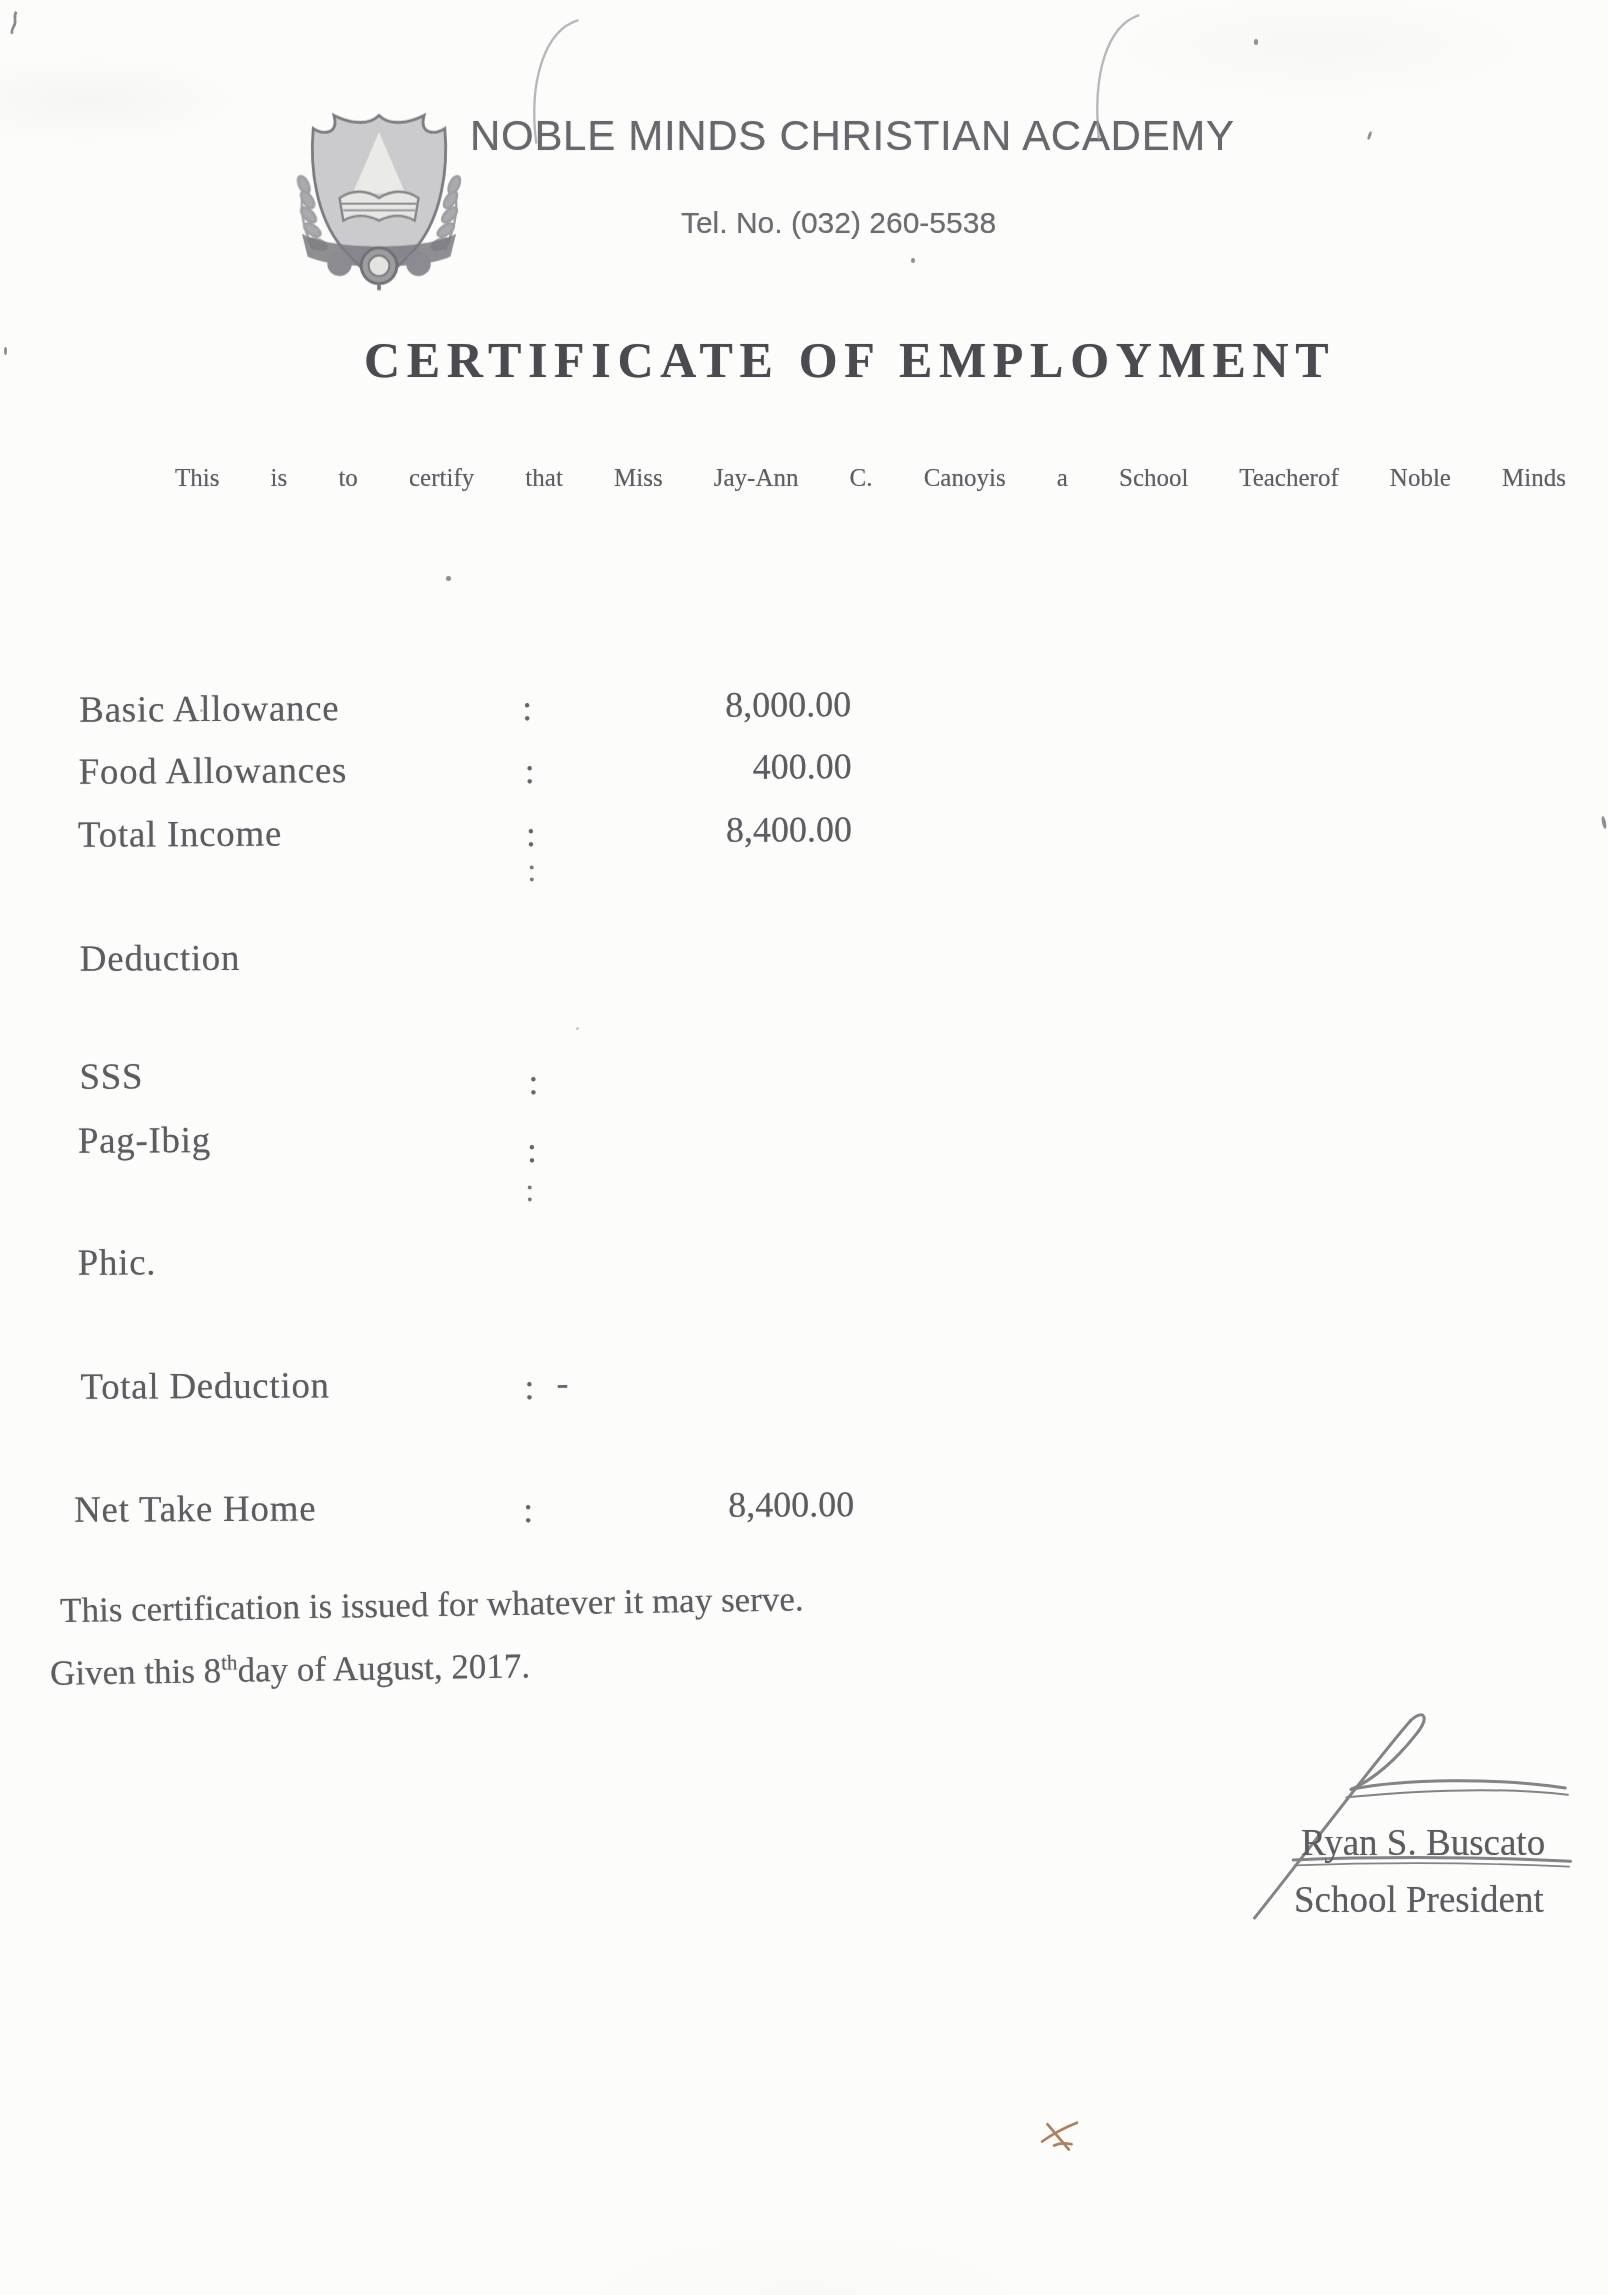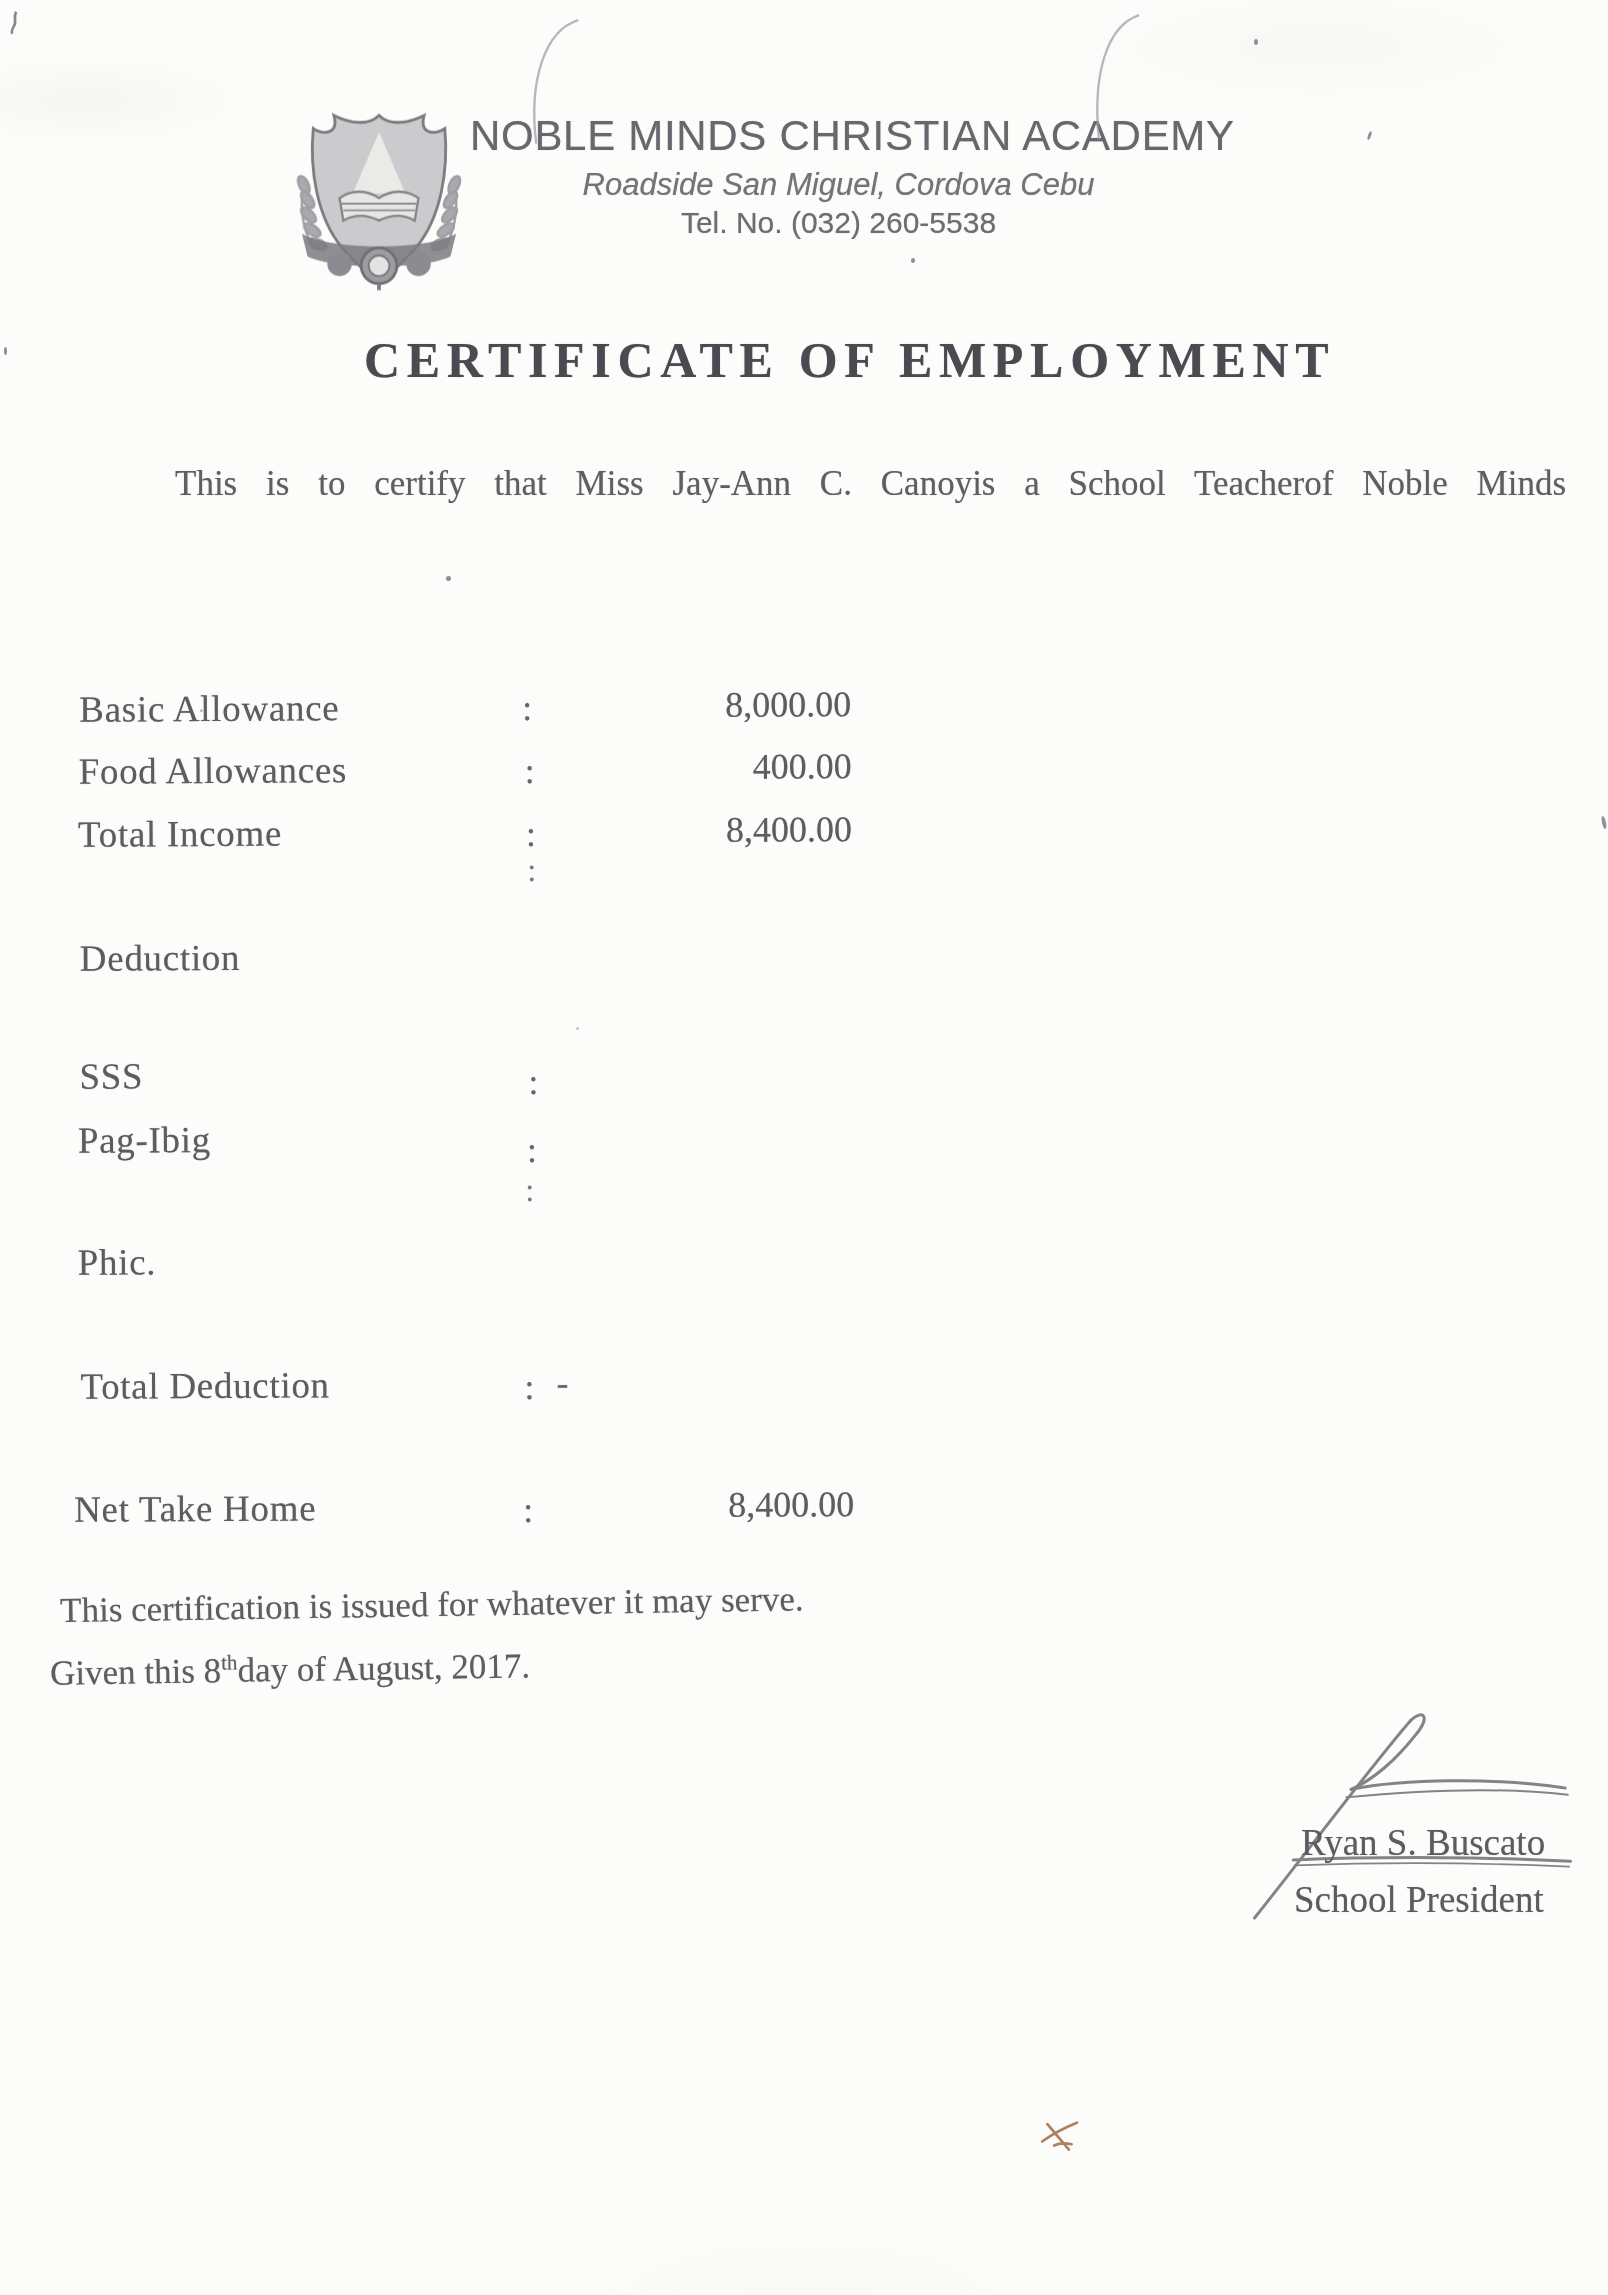--- a/index.html
+++ b/index.html
@@ -37,21 +37,21 @@
   }
   .crest{position:absolute;left:283px;top:104px;width:192px;height:188px;filter:blur(0.7px);}
 
   
   .doc-title{
     left:364px;top:331px;width:922px;text-align:center;
     font-weight:bold;font-size:50px;letter-spacing:6.7px;color:#4a4a51;
   }
 
   
-  .para{font-size:35px;color:#5e5e65;}
+  .para{font-size:25px;color:#5e5e65;}
   .p-line1{
     left:75px;top:464px;width:1491px;white-space:normal;
     text-indent:100px;text-align:justify;text-align-last:justify;
   }
   .p-line2{left:71px;top:528px;}
   .p-line3{left:67px;top:588px;}
 
   
   .skew-money{position:absolute;inset:0;transform:rotate(-0.35deg);transform-origin:868px 668px;}
   .row-label{font-size:37px;letter-spacing:0.7px;color:#5c5c63;}
@@ -106,21 +106,20 @@
       <path d="M18,138 C48,156 152,156 182,138 L176,162 C150,176 50,176 24,162 Z" fill="#7a7a80" opacity="0.85"></path>
 
       <circle cx="58" cy="170" r="13" fill="#8b8b91"></circle>
       <circle cx="142" cy="170" r="13" fill="#8b8b91"></circle>
       <circle cx="100" cy="172" r="19" fill="#9c9ca1" stroke="#6f6f75" stroke-width="3"></circle>
       <circle cx="100" cy="172" r="11" fill="#e3e3e0" stroke="#7a7a80" stroke-width="2"></circle>
       <path d="M100,191 L100,198" stroke="#7b7b81" stroke-width="4"></path>
     </svg>
 
     <div class="abs soft school-name">NOBLE MINDS CHRISTIAN ACADEMY</div>
-    <div class="abs soft school-address">Roadside San Miguel, Cordova Cebu</div>
     <div class="abs soft school-phone">Tel. No. (032) 260-5538</div>
 
     <div class="abs soft doc-title">CERTIFICATE OF EMPLOYMENT</div>
 
     <div class="abs para p-line1 soft">This is to certify that Miss Jay-Ann C. Canoyis a School Teacherof Noble Minds</div>
 
     <div class="skew-money">
 
       <div class="abs soft row-label" style="left:79px;top:683px;">Basic Allowance</div>
       <div class="abs soft row-colon" style="left:522px;top:685px;">:</div>

